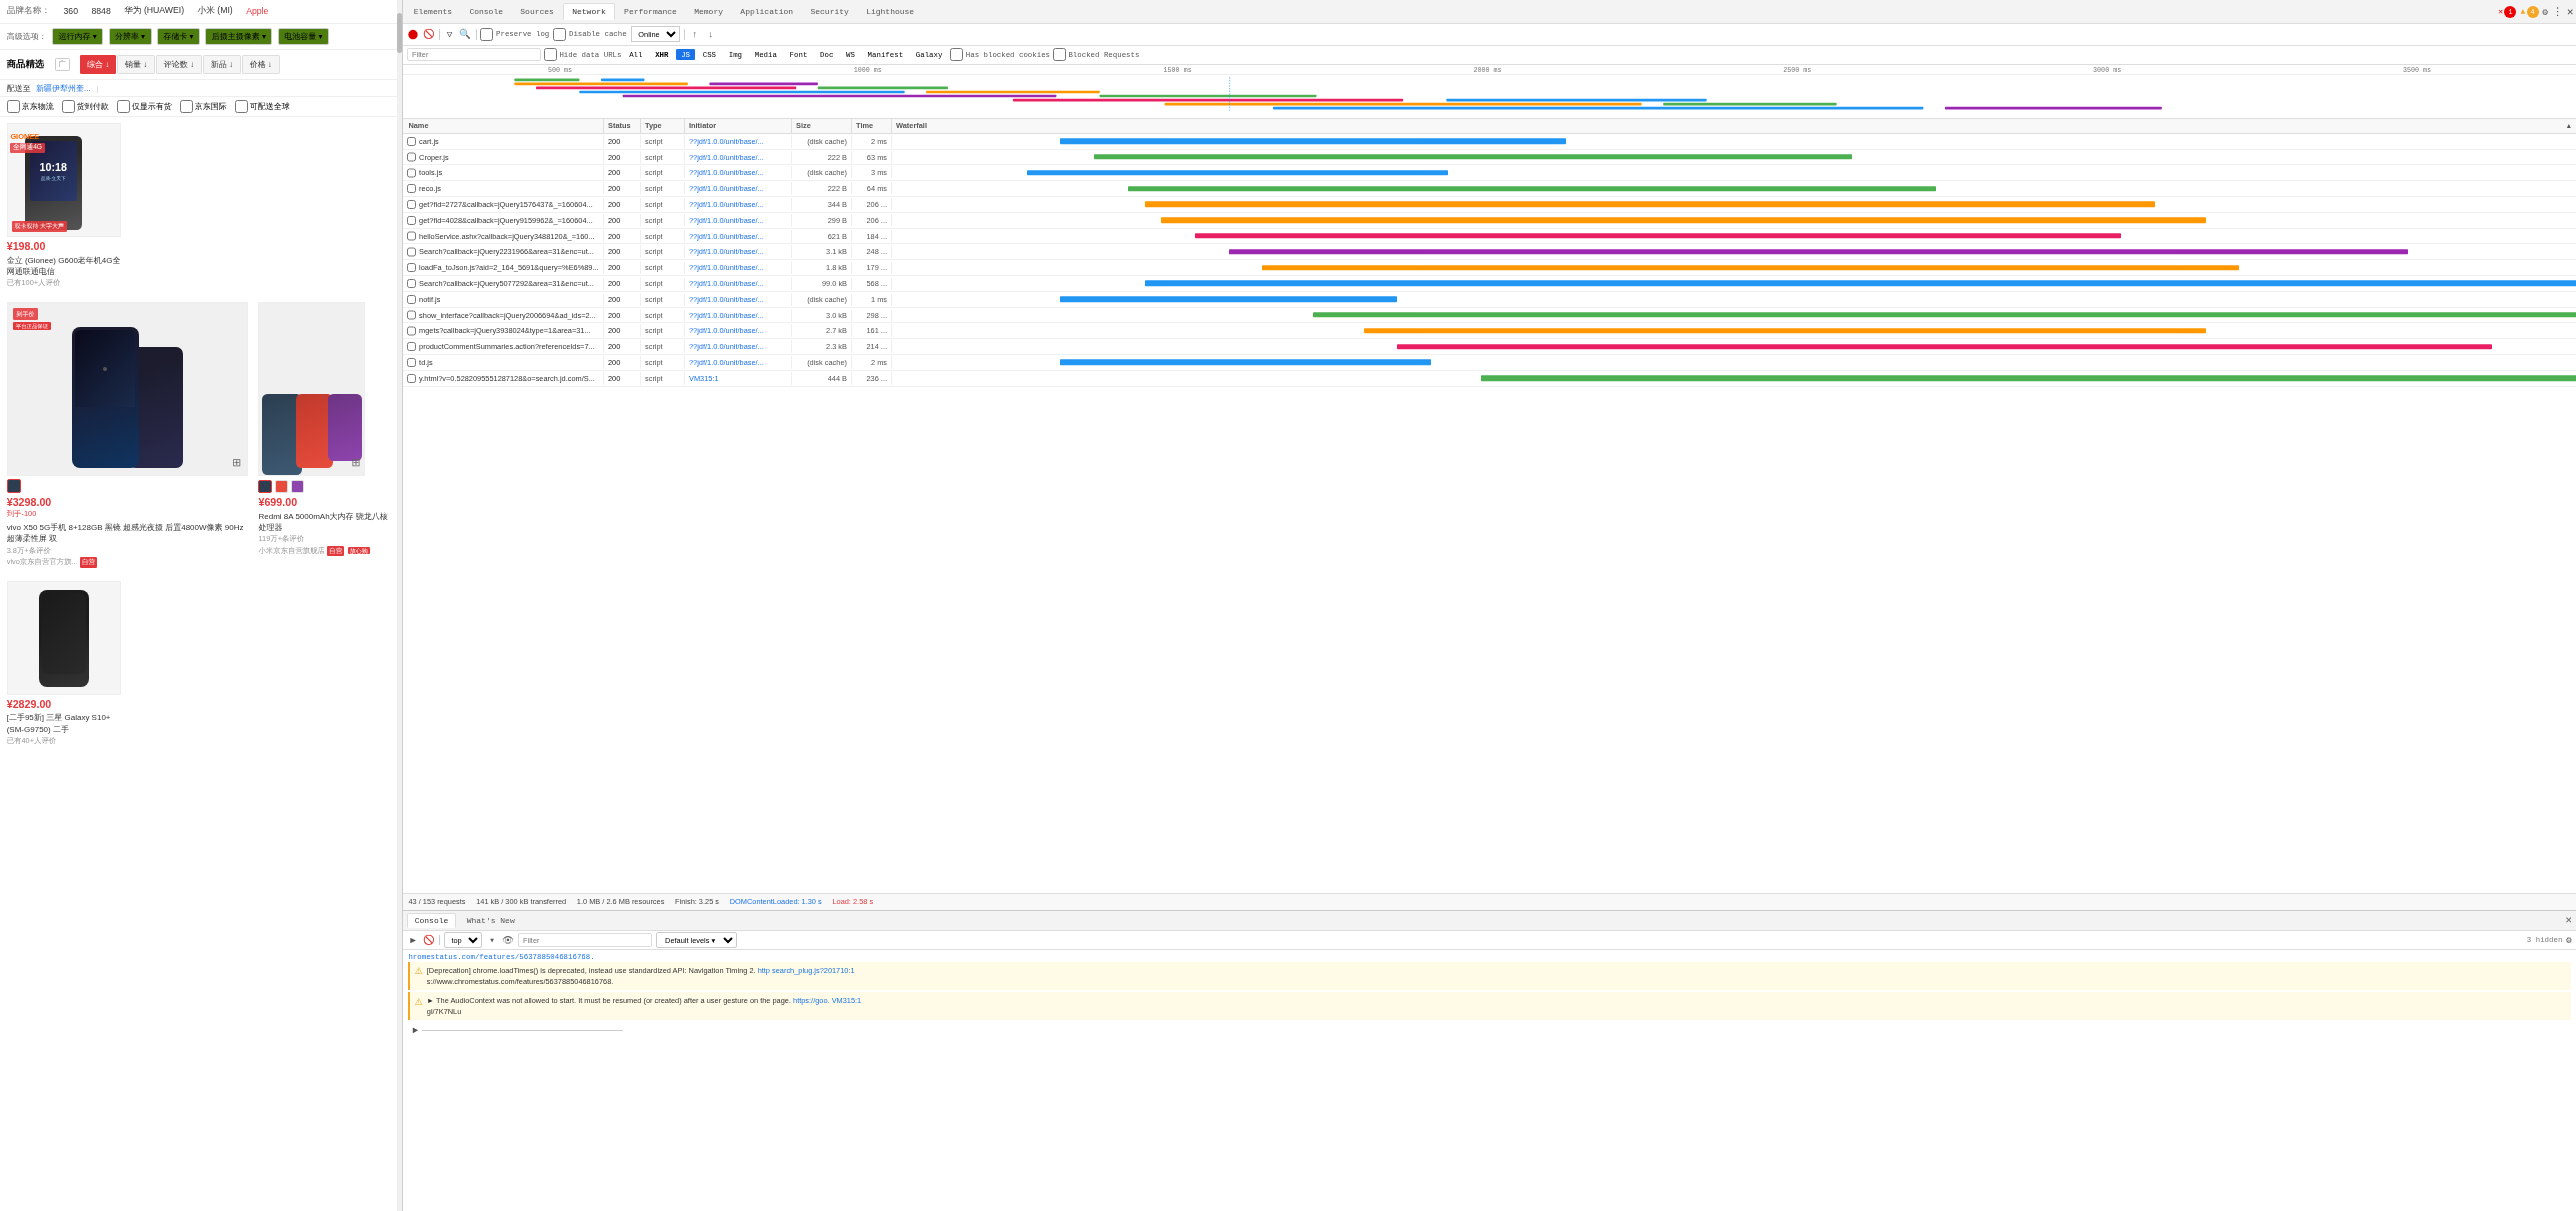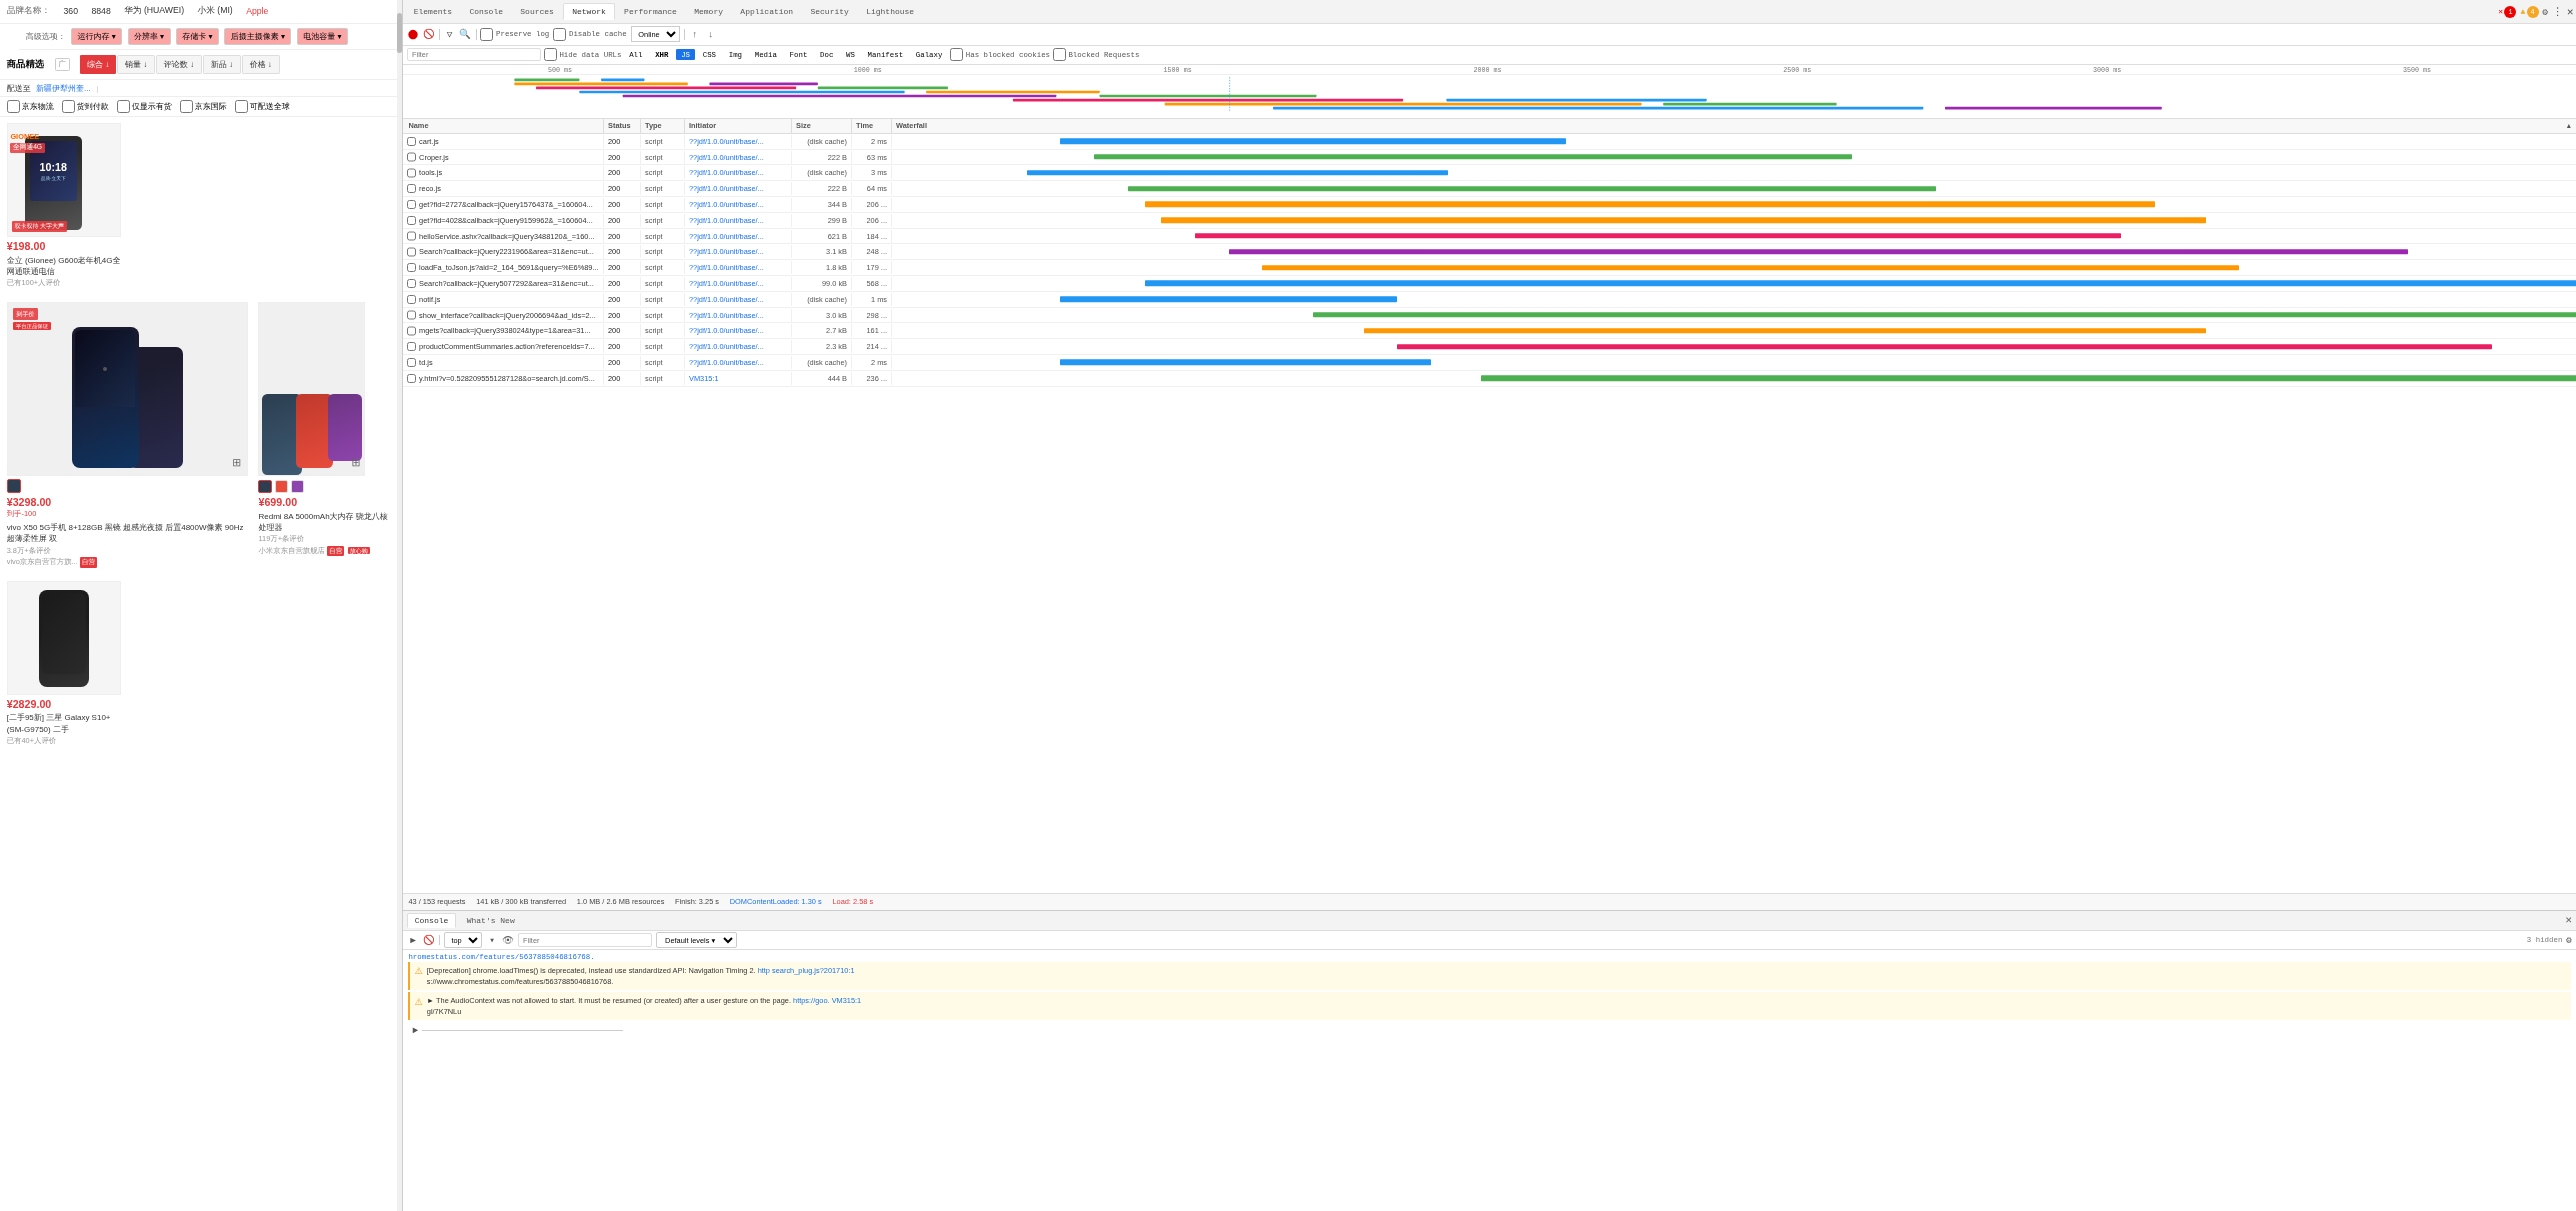--- a/index.html
+++ b/index.html
@@ -39,38 +39,37 @@
       color: #e4393c;
     }
 
     .filter-row {
       display: flex;
       align-items: center;
       padding: 4px 6.7px;
       border-bottom: 0.7px solid #eee;
       gap: 5.4px;
       font-size: 8px;
-      margin-left: 19px;
     }
 
     .filter-label {
       color: #666;
       white-space: nowrap;
     }
 
     .filter-select {
       display: flex;
       align-items: center;
       border: 0.7px solid #ccc;
       border-radius: 2px;
       padding: 2px 5.4px;
       cursor: pointer;
       gap: 2.7px;
       font-size: 8px;
-      background: #fca5a5;
+      background: #4d7c0f;
     }
 
     .products-header {
       display: flex;
       align-items: center;
       padding: 5.4px 6.7px;
       border-bottom: 0.7px solid #eee;
       gap: 10.7px;
       position: relative;
     }

